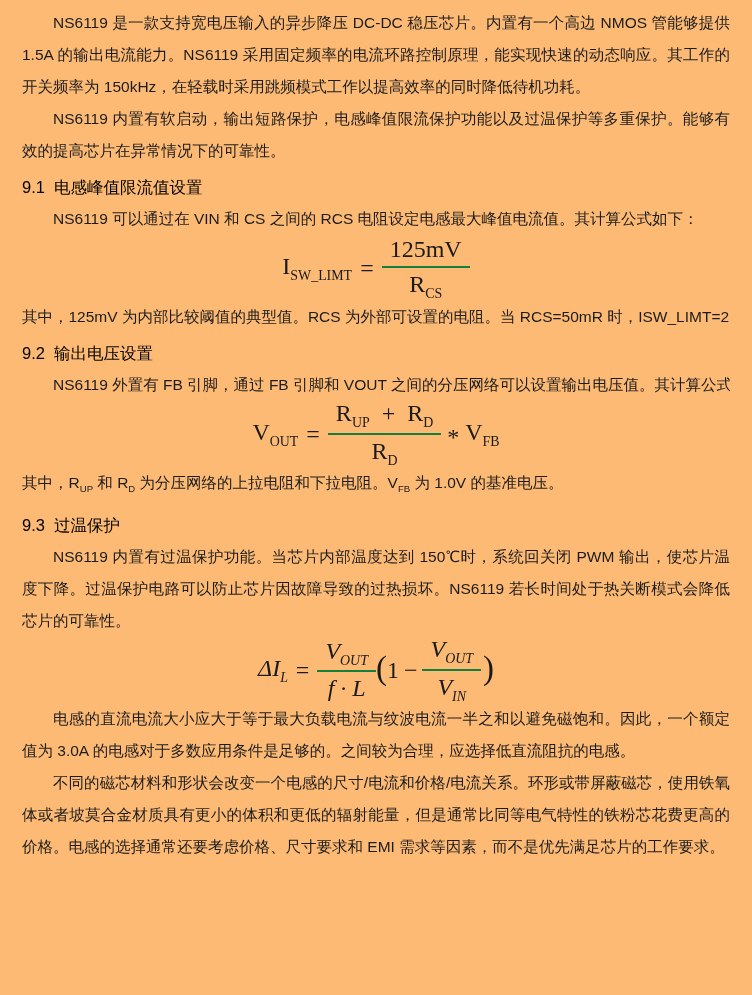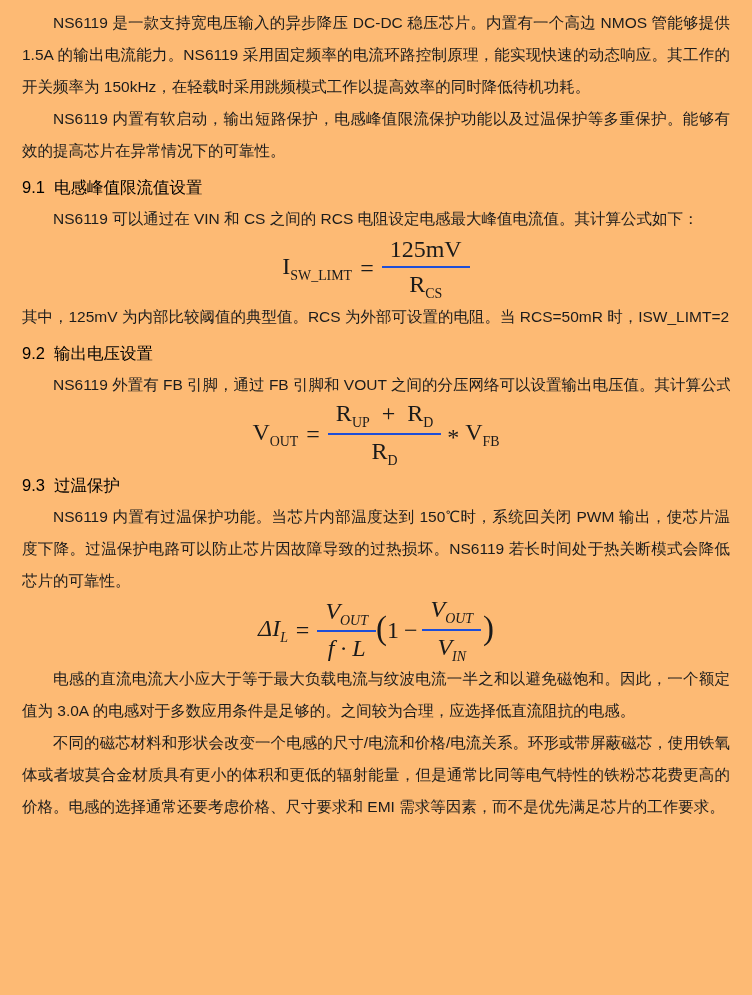--- a/index.html
+++ b/index.html
@@ -42,21 +42,21 @@
     font-family: "Liberation Serif", serif;
     font-size: 24px;
     color: #1a1a1a;
   }
   .formula sub { font-size: 58%; line-height: 1; text-align: right; }
   .f-op { margin: 0 8px; }
   .f-star { margin: 0 6px; position: relative; top: 3px; }
   .plus { margin: 0 6px; }
   .minus { margin: 0 5px; }
   .frac { display: inline-block; vertical-align: middle; text-align: center; }
-  .frac .num { display: block; padding: 0 8px 3px 8px; border-bottom: 2px solid #1d4ed8; }
+  .frac .num { display: block; padding: 0 8px 3px 8px; border-bottom: 2px solid #15803d; }
   .frac .den { display: block; padding: 3px 8px 0 8px; }
   .formula-italic .f-var, .formula-italic .frac { font-style: italic; }
   .paren { font-size: 33px; font-style: normal; position: relative; top: -2px; }
   .paren-close { margin-left: 2px; }
 </style>
 </head>
 <body>
 
 <div class="page">
 
@@ -90,20 +90,21 @@
         <span class="f-var"><span>R</span><sub>UP</sub></span>
         <span class="plus">+</span>
         <span class="f-var"><span>R</span><sub>D</sub></span>
       </span>
       <span class="den"><span class="f-var"><span>R</span><sub>D</sub></span></span>
     </span>
     <span class="f-star">*</span>
     <span class="f-var"><span>V</span><sub>FB</sub></span>
   </div>
 
+  <p class="para oneline"><span>其中，R</span><sub>UP</sub><span> 和 R</span><sub>D</sub><span> 为分压网络的上拉电阻和下拉电阻。V</span><sub>FB</sub><span> 为 1.0V 的基准电压。</span></p>
 
   <h2 class="sec-heading"><span class="sec-num">9.3</span><span>过温保护</span></h2>
 
   <p class="para indent">NS6119 内置有过温保护功能。当芯片内部温度达到 150℃时，系统回关闭 PWM 输出，使芯片温度下降。过温保护电路可以防止芯片因故障导致的过热损坏。NS6119 若长时间处于热关断模式会降低芯片的可靠性。</p>
 
 
 
   <div class="formula formula-italic">
     <span class="f-var"><span>ΔI</span><sub>L</sub></span>
     <span class="f-op">=</span>

